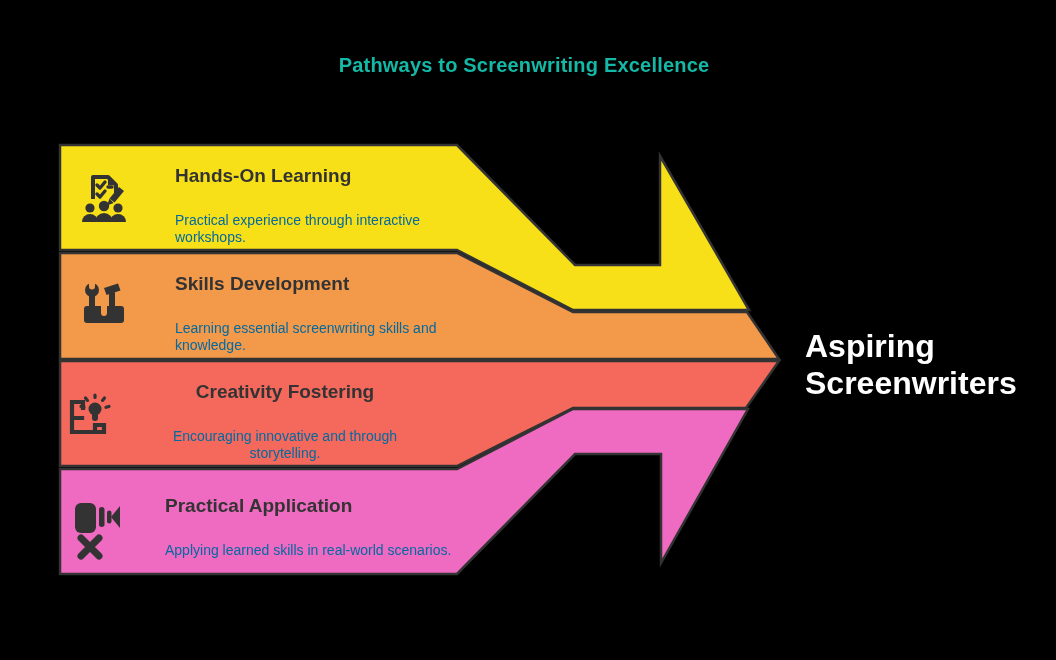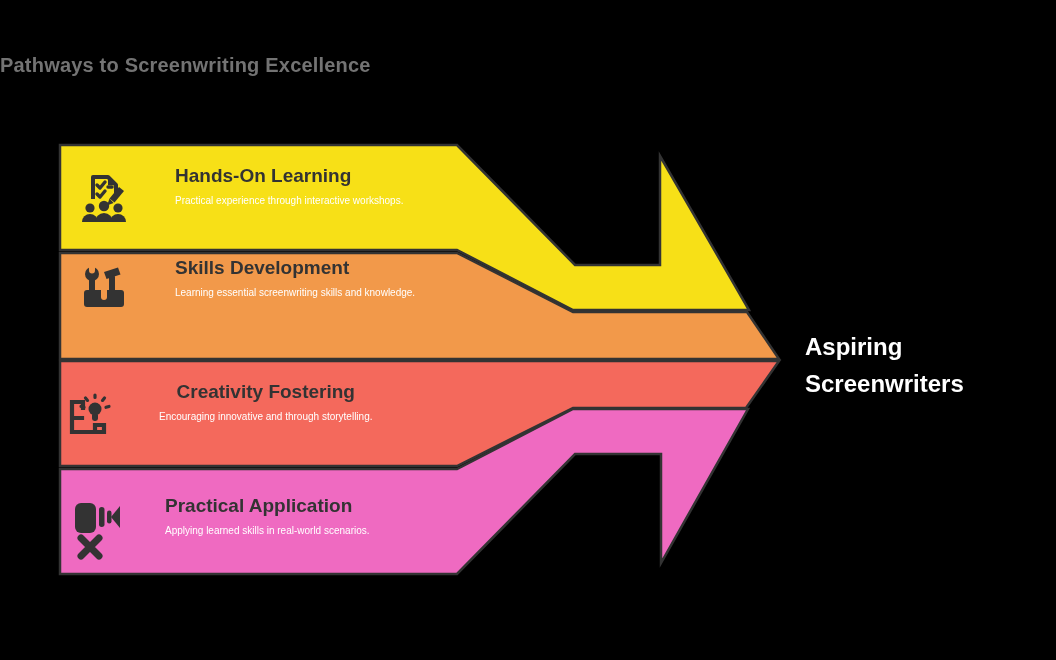--- a/index.html
+++ b/index.html
@@ -1,31 +1,31 @@
 <!DOCTYPE html>
 <html><head>
 <meta charset="utf-8">
 <style>
   html,body{margin:0;padding:0;background:#000;}
   .stage{position:relative;width:1056px;height:660px;background:#000;overflow:hidden;
          font-family:"Liberation Sans",sans-serif;}
-  .diagram-title{position:absolute;left:0;right:8px;top:54px;
-         color:#737373;font-size:20px;font-weight:700;letter-spacing:.2px;}
+  .diagram-title{position:absolute;left:0;right:8px;top:54px;text-align:center;
+         color:#14b8a6;font-size:20px;font-weight:700;letter-spacing:.2px;}
   .flow-svg{position:absolute;left:0;top:0;}
   .band-content{position:absolute;display:flex;align-items:flex-start;gap:29px;}
   .band-icon{flex:0 0 52px;}
   .band-text{margin-left:16px;}
   .band-title{font-size:19px;font-weight:700;color:#333;line-height:24px;}
-  .band-desc{margin-top:4px;font-size:10px;color:#ffffff;line-height:17px;}
+  .band-desc{margin-top:24px;font-size:14px;color:#0369a1;line-height:17px;}
   .b1{left:78px;top:164px;} .b1 .band-desc{max-width:272px;} .b1 .band-icon{margin-top:6px;}
-  .b2{left:78px;top:256px;justify-content:flex-end;} .b2 .band-desc{max-width:300px;} .b2 .band-icon{margin-top:6px;}
+  .b2{left:78px;top:272px;justify-content:flex-end;} .b2 .band-desc{max-width:300px;} .b2 .band-icon{margin-top:6px;}
   .b3{left:62px;top:380px;text-align:center;} .b3 .band-desc{max-width:252px;} .b3 .band-icon{margin-top:8px;}
   .b4{left:68px;top:494px;} .b4 .band-desc{max-width:360px;} .b4 .band-icon{margin-top:2px;}
   .target-label{position:absolute;left:805px;top:328px;width:210px;color:#fff;
-         font-size:24px;font-weight:700;line-height:37px;}
+         font-size:32px;font-weight:700;line-height:37px;}
 </style>
 </head>
 <body>
 
 <div class="stage">
 
   <div class="diagram-title">Pathways to Screenwriting Excellence</div>
 
   <svg class="flow-svg" width="1056" height="660" viewBox="0 0 1056 660">
     <path d="M60,145 H457 L575,265 H660 V156 L749,310 H573 L457,250 H60 Z" stroke="#333333" stroke-width="2.5" stroke-linejoin="miter" fill="#F7E017"></path>

